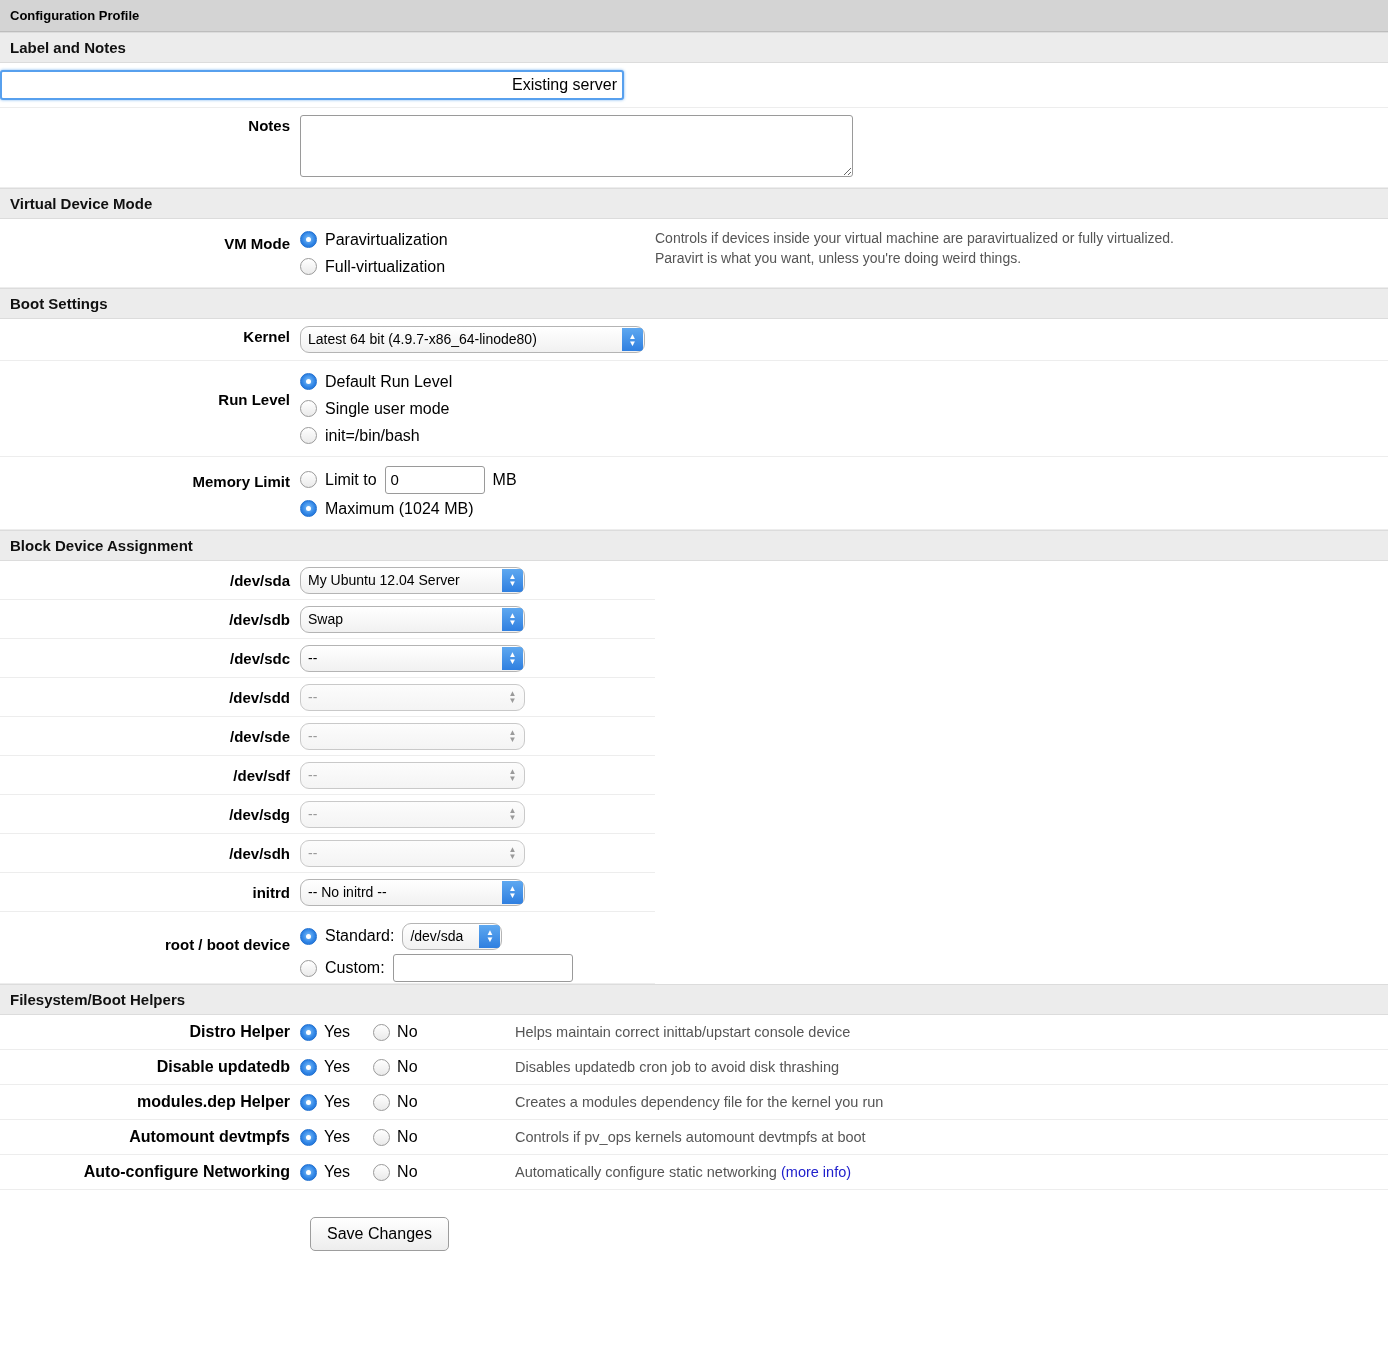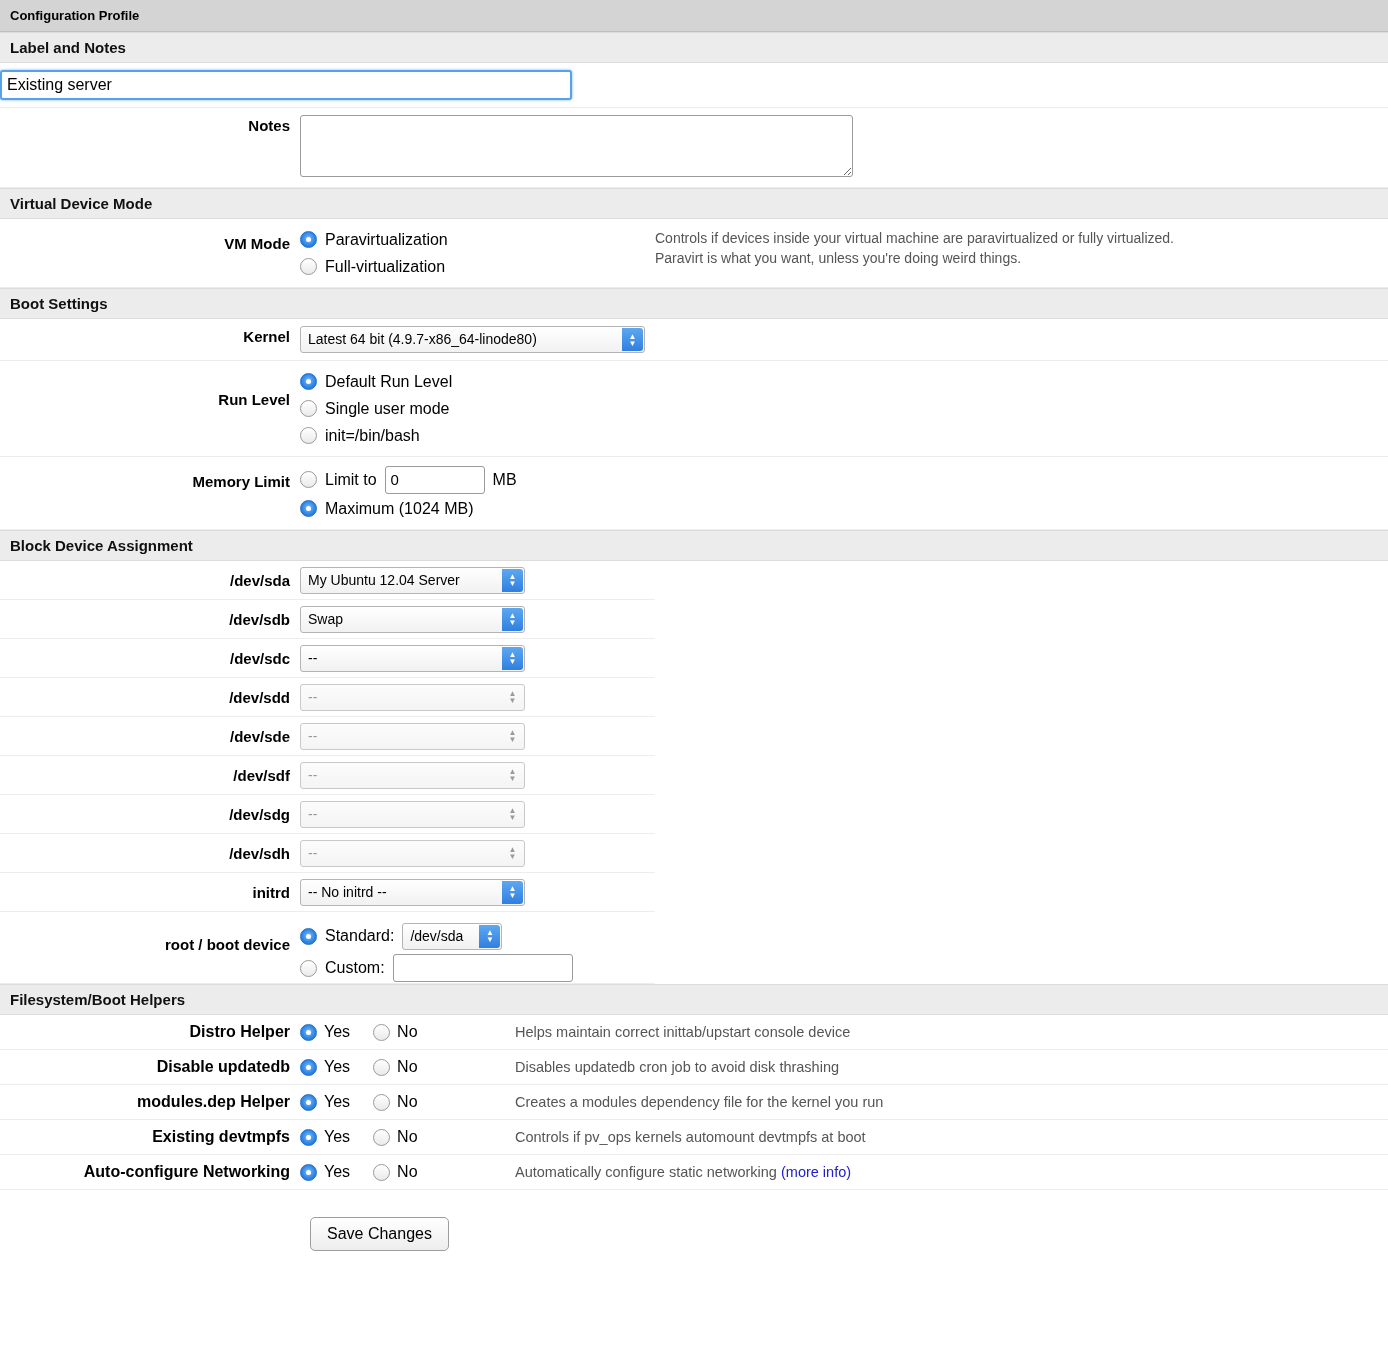--- a/index.html
+++ b/index.html
@@ -67,40 +67,40 @@
     border: 1px solid #9a9a9a;
     border-radius: 3px;
     background: #fff;
     height: 30px;
   }
   input.text.focused {
     border: 2px solid #57a0ee;
     box-shadow: 0 0 3px rgba(87,160,238,.8);
     outline: none;
   }
-  #label-input { width: 572px; }
+  #label-input { width: 624px; text-align: right; }
   #memory-input { width: 100px; height: 28px; font-size: 15px; }
   #custom-root-input { width: 180px; height: 28px; }
   textarea.notes {
     width: 553px;
     height: 62px;
     font-family: "Liberation Sans", sans-serif;
     font-size: 15px;
     border: 1px solid #9a9a9a;
     border-radius: 3px;
     padding: 4px 5px;
     resize: both;
   }
   
   .select {
     position: relative;
     display: inline-block;
     height: 27px;
     border: 1px solid #b4b4b4;
-    border-radius: 3px;
+    border-radius: 9px;
     background: linear-gradient(#ffffff, #f1f1f1);
     font-size: 14px;
     line-height: 25px;
     padding: 0 30px 0 7px;
     white-space: nowrap;
     color: #000;
     vertical-align: middle;
   }
   .select .arrow {
     position: absolute;
@@ -498,21 +498,21 @@
           <span>Yes</span>
           <span class="gap"></span>
           <span class="radio"></span>
           <span>No</span>
         </div>
       </div>
       <div class="helper-help">Creates a modules dependency file for the kernel you run</div>
     </div>
 
     <div class="helper-row">
-      <div class="helper-label">Existing devtmpfs</div>
+      <div class="helper-label">Automount devtmpfs</div>
       <div class="helper-ctl">
         <div class="yn">
           <span class="radio on"></span>
           <span>Yes</span>
           <span class="gap"></span>
           <span class="radio"></span>
           <span>No</span>
         </div>
       </div>
       <div class="helper-help">Controls if pv_ops kernels automount devtmpfs at boot</div>

